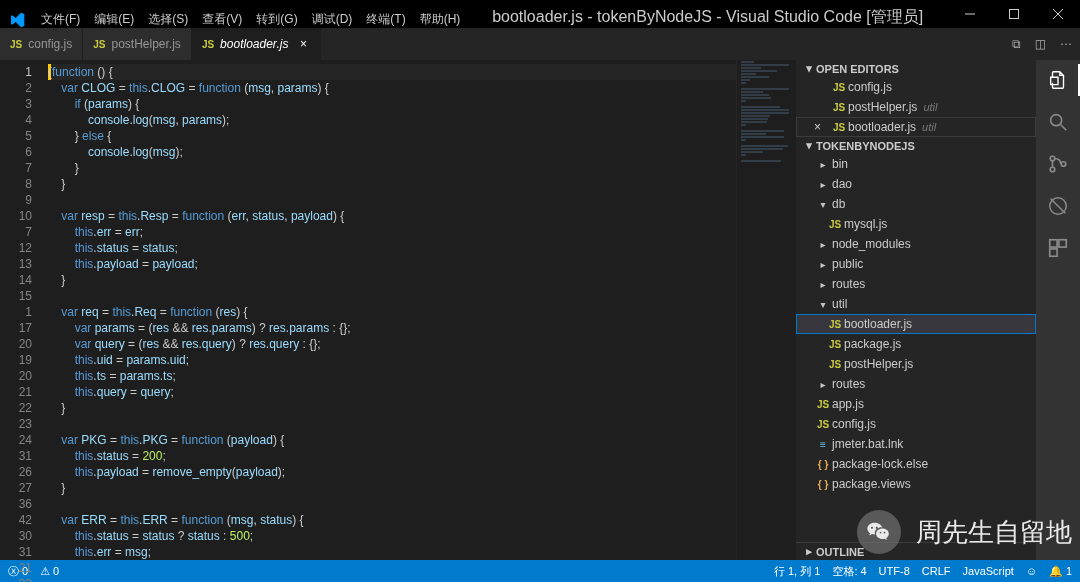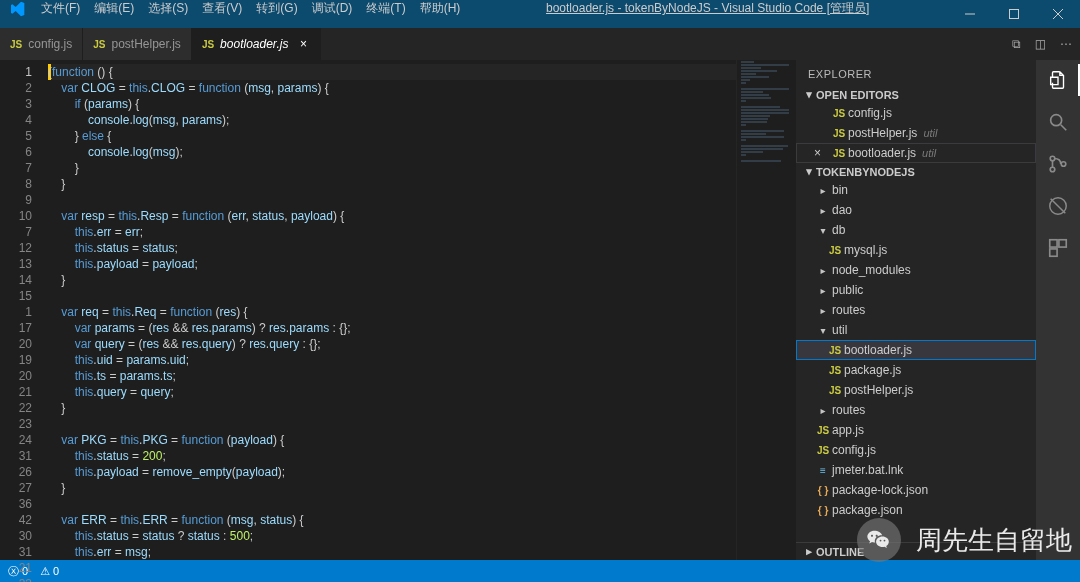--- a/index.html
+++ b/index.html
@@ -1,23 +1,23 @@
 <!DOCTYPE html>
 <html><head>
 <meta charset="utf-8">
 <style>
 * { margin:0; padding:0; box-sizing:border-box; font-family:"Segoe UI",sans-serif; }
 body { width:1080px; height:582px; background:#1e1e1e; color:#ccc; font-size:12px; overflow:hidden; position:relative; }
 
 
-.titlebar { height:28px; background:#0c4a6e; display:flex; align-items:flex-start; color:#ccc; }
+.titlebar { height:28px; background:#000000; display:flex; align-items:flex-end; color:#ccc; }
 .tb-left { display:flex; align-items:center; }
 .tb-logo { width:34px; display:flex; justify-content:center; font-size:14px; color:#0098ff;}
 .menu-item { padding:0 7px; cursor:pointer; }
-.tb-center { flex:1; text-align:center; color:#ccc; font-size:12px;text-decoration:underline; }
+.tb-center { flex:1; text-align:center; color:#ccc; font-size:16px; }
 .tb-right { display:flex; }
 .win-btn { width:44px; height:28px; display:flex; align-items:center; justify-content:center; }
 
 
 .tabbar { height:32px; background:#252526; display:flex; align-items:stretch; }
 .tab { display:flex; align-items:center; padding:0 10px; background:#2d2d2d; border-right:1px solid #1e1e1e; color:#969696; position:relative;}
 .tab.active { background:#1e1e1e; color:#fff; }
 .tab .jsic { color:#cbcb41; margin-right:6px; font-size:10px; font-weight:bold; }
 .tab .label { font-style:italic; }
 .tab .label.noital { font-style:normal; }
@@ -67,21 +67,21 @@
 .activity .aicon { width:24px; height:24px; display:flex; align-items:center; justify-content:center; font-size:18px;}
 .activity .aicon.active { color:#fff; position:relative;}
 .activity .aicon.active::after { content:""; position:absolute; right:-10px; top:-4px; bottom:-4px; width:2px; background:#fff;}
 
 
 .statusbar { height:22px; background:#007acc; color:#fff; display:flex; align-items:center; font-size:11px; padding:0 8px; justify-content:space-between;}
 .sb-left, .sb-right { display:flex; align-items:center; gap:12px; }
 .sb-right span { white-space:nowrap; }
 
 
-.watermark { position:absolute; right:8px; bottom:20px; display:flex; align-items:center; gap:15px; color:#fff; opacity:0.9; font-size:26px;}
+.watermark { position:absolute; right:8px; bottom:28px; display:flex; align-items:center; gap:15px; color:#fff; opacity:0.9; font-size:26px;}
 .watermark .circle { width:44px; height:44px; border-radius:50%; background:rgba(120,120,120,0.7); display:flex; align-items:center; justify-content:center;}
 
 
 svg { display:block; }
 </style>
 </head>
 <body>
 
 <div class="titlebar">
   <div class="tb-left">
@@ -207,21 +207,20 @@
         <div class="mm-line" style="width: 47.04px;"></div>
         <div class="mm-line" style="width: 42.24px;"></div>
         <div class="mm-line" style="width: 22.08px;"></div>
         <div class="mm-line" style="width: 4.8px;"></div>
         <div class="mm-line" style="width: 0px;"></div>
         <div class="mm-line" style="width: 40.32px;"></div>
       </div>
   </div>
 
   <div class="sidebar">
-    <div class="sidebar-title">EXPLORER</div>
     <div class="section-hdr">
         <span class="chev">▾</span>
         <span>OPEN EDITORS</span>
       </div>
     <div class="tree" id="open-editors">
         <div class="tree-row lvl1">
           <span class="closex"></span>
           <span class="icon jsic">JS</span>
           <span>config.js</span>
         </div>
@@ -298,25 +297,25 @@
         <div class="tree-row lvl1">
           <span class="icon jsic">JS</span>
           <span>config.js</span>
         </div>
         <div class="tree-row lvl1">
           <span class="icon link">≡</span>
           <span>jmeter.bat.lnk</span>
         </div>
         <div class="tree-row lvl1">
           <span class="icon brace">{ }</span>
-          <span>package-lock.json</span>
+          <span>package-lock.else</span>
         </div>
         <div class="tree-row lvl1">
           <span class="icon brace">{ }</span>
-          <span>package.json</span>
+          <span>package.views</span>
         </div>
       </div>
     <div class="section-hdr" style="border-top:1px solid #3b3b3b;">
         <span class="chev">▸</span>
         <span>OUTLINE</span>
       </div>
   </div>
 
   <div class="activity">
     <div class="aicon active">
@@ -352,20 +351,29 @@
         </svg>
       </div>
   </div>
 </div>
 
 <div class="statusbar">
   <div class="sb-left">
     <span>ⓧ <span>0</span></span>
     <span>⚠ <span>0</span></span>
   </div>
+  <div class="sb-right">
+    <span>行 1, 列 1</span>
+    <span>空格: 4</span>
+    <span>UTF-8</span>
+    <span>CRLF</span>
+    <span>JavaScript</span>
+    <span>☺</span>
+    <span>🔔 <span>1</span></span>
+  </div>
 </div>
 
 <div class="watermark">
   <div class="circle">
     <svg width="28" height="28" viewBox="0 0 24 24" fill="#fff">
         <path d="M8 4C4.7 4 2 6.3 2 9.1c0 1.6.9 3 2.3 3.9l-.6 2 2.3-1.2c.6.2 1.3.3 2 .3.2 0 .4 0 .6 0-.1-.4-.2-.8-.2-1.3 0-2.7 2.6-4.8 5.8-4.8.2 0 .4 0 .6 0C14 5.5 11.2 4 8 4zm-2 3.4c.5 0 .9.4.9.9s-.4.9-.9.9-.9-.4-.9-.9.4-.9.9-.9zm4 0c.5 0 .9.4.9.9s-.4.9-.9.9-.9-.4-.9-.9.4-.9.9-.9zM15 9c-3 0-5.5 2-5.5 4.5S12 18 15 18c.6 0 1.2-.1 1.7-.2l2 1-.5-1.7c1.3-.8 2.2-2.1 2.2-3.6C20.5 11 18 9 15 9zm-1.7 2.7c.4 0 .8.3.8.8s-.3.8-.8.8-.8-.3-.8-.8.3-.8.8-.8zm3.4 0c.4 0 .8.3.8.8s-.3.8-.8.8-.8-.3-.8-.8.3-.8.8-.8z"></path>
       </svg>
   </div>
   <span>周先生自留地</span>
 </div>

